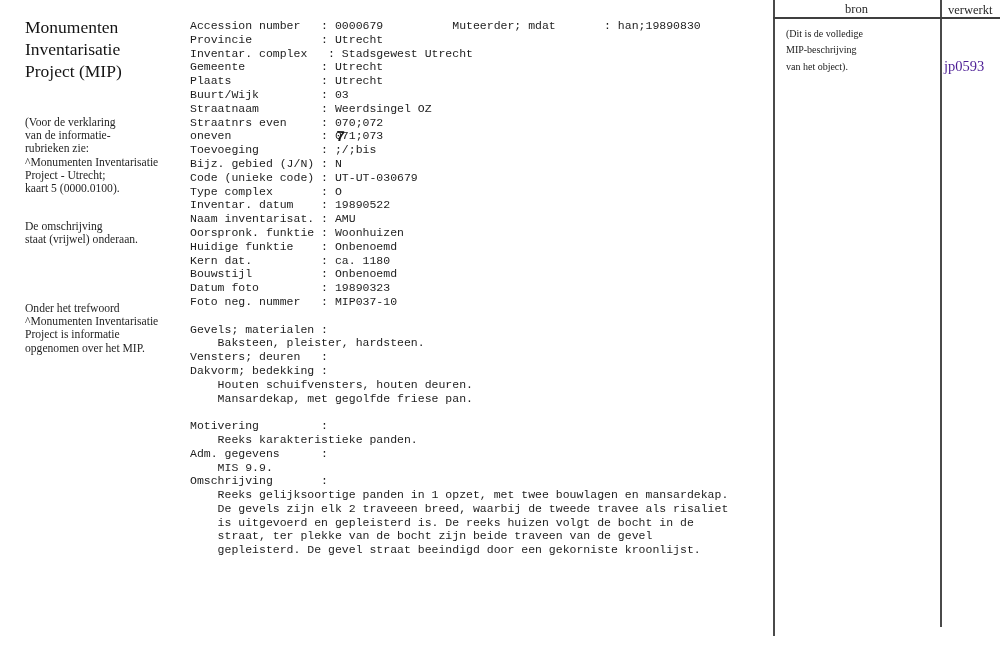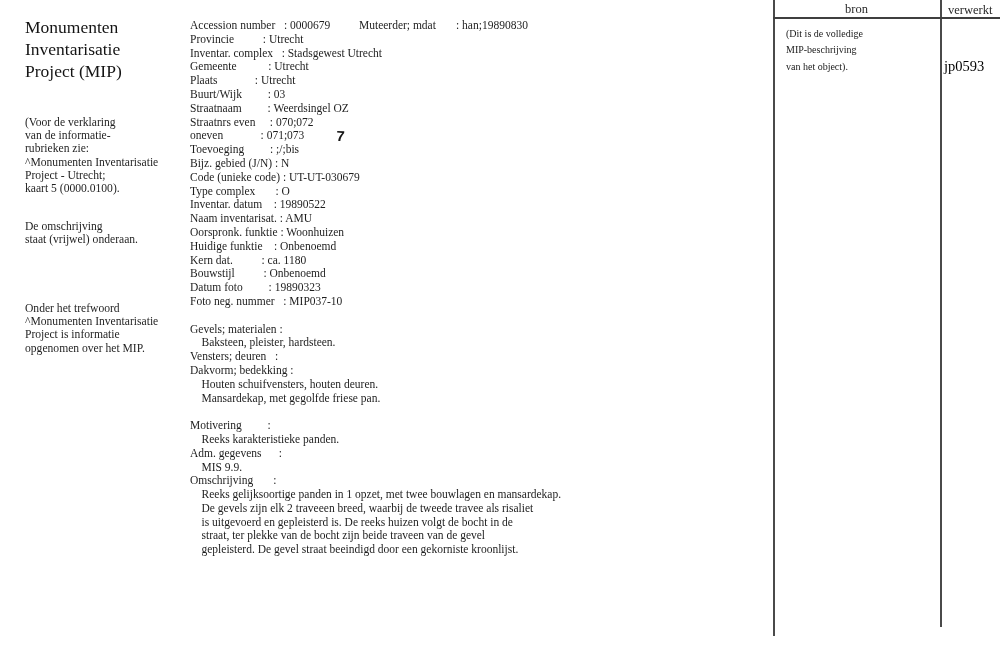--- a/index.html
+++ b/index.html
@@ -29,21 +29,21 @@
     white-space: nowrap;
   }
   .note-info       { top: 116px; }
   .note-omschr     { top: 220px; }
   .note-trefwoord  { top: 302px; }
   .b { font-weight: normal; }
 
   
   .record {
     left: 190px; top: 19px;
-    font-family: Liberation Serif, serif;
+    font-family: Liberation Mono, monospace;
     font-size: 11.5px; line-height: 13.8px;
     color: #1d1d1d;
   }
   .mline { white-space: pre; min-height: 13.8px; }
   .overstrike {
     left: 336px; top: 129px;
     font-family: "Liberation Mono", "DejaVu Sans Mono", monospace;
     font-size: 15px; font-weight: bold;
     color: #161616;
     transform: rotate(3deg);
@@ -67,21 +67,21 @@
   .verwerkt-header { left: 948px; top: 2px; }
 
   .bron-note {
     left: 786px; top: 26px; width: 160px;
     font-size: 10px; line-height: 16.4px;
     color: #1a1a1a;
   }
   .verwerkt-value {
     left: 944px; top: 58px;
     font-size: 14.5px;
-    color: #000000;
+    color: #4c1d95;
   }
 </style>
 </head>
 <body>
 
 <div class="abs doc-title">
   <div>Monumenten</div>
   <div>Inventarisatie</div>
   <div>Project (MIP)</div>
 </div>

